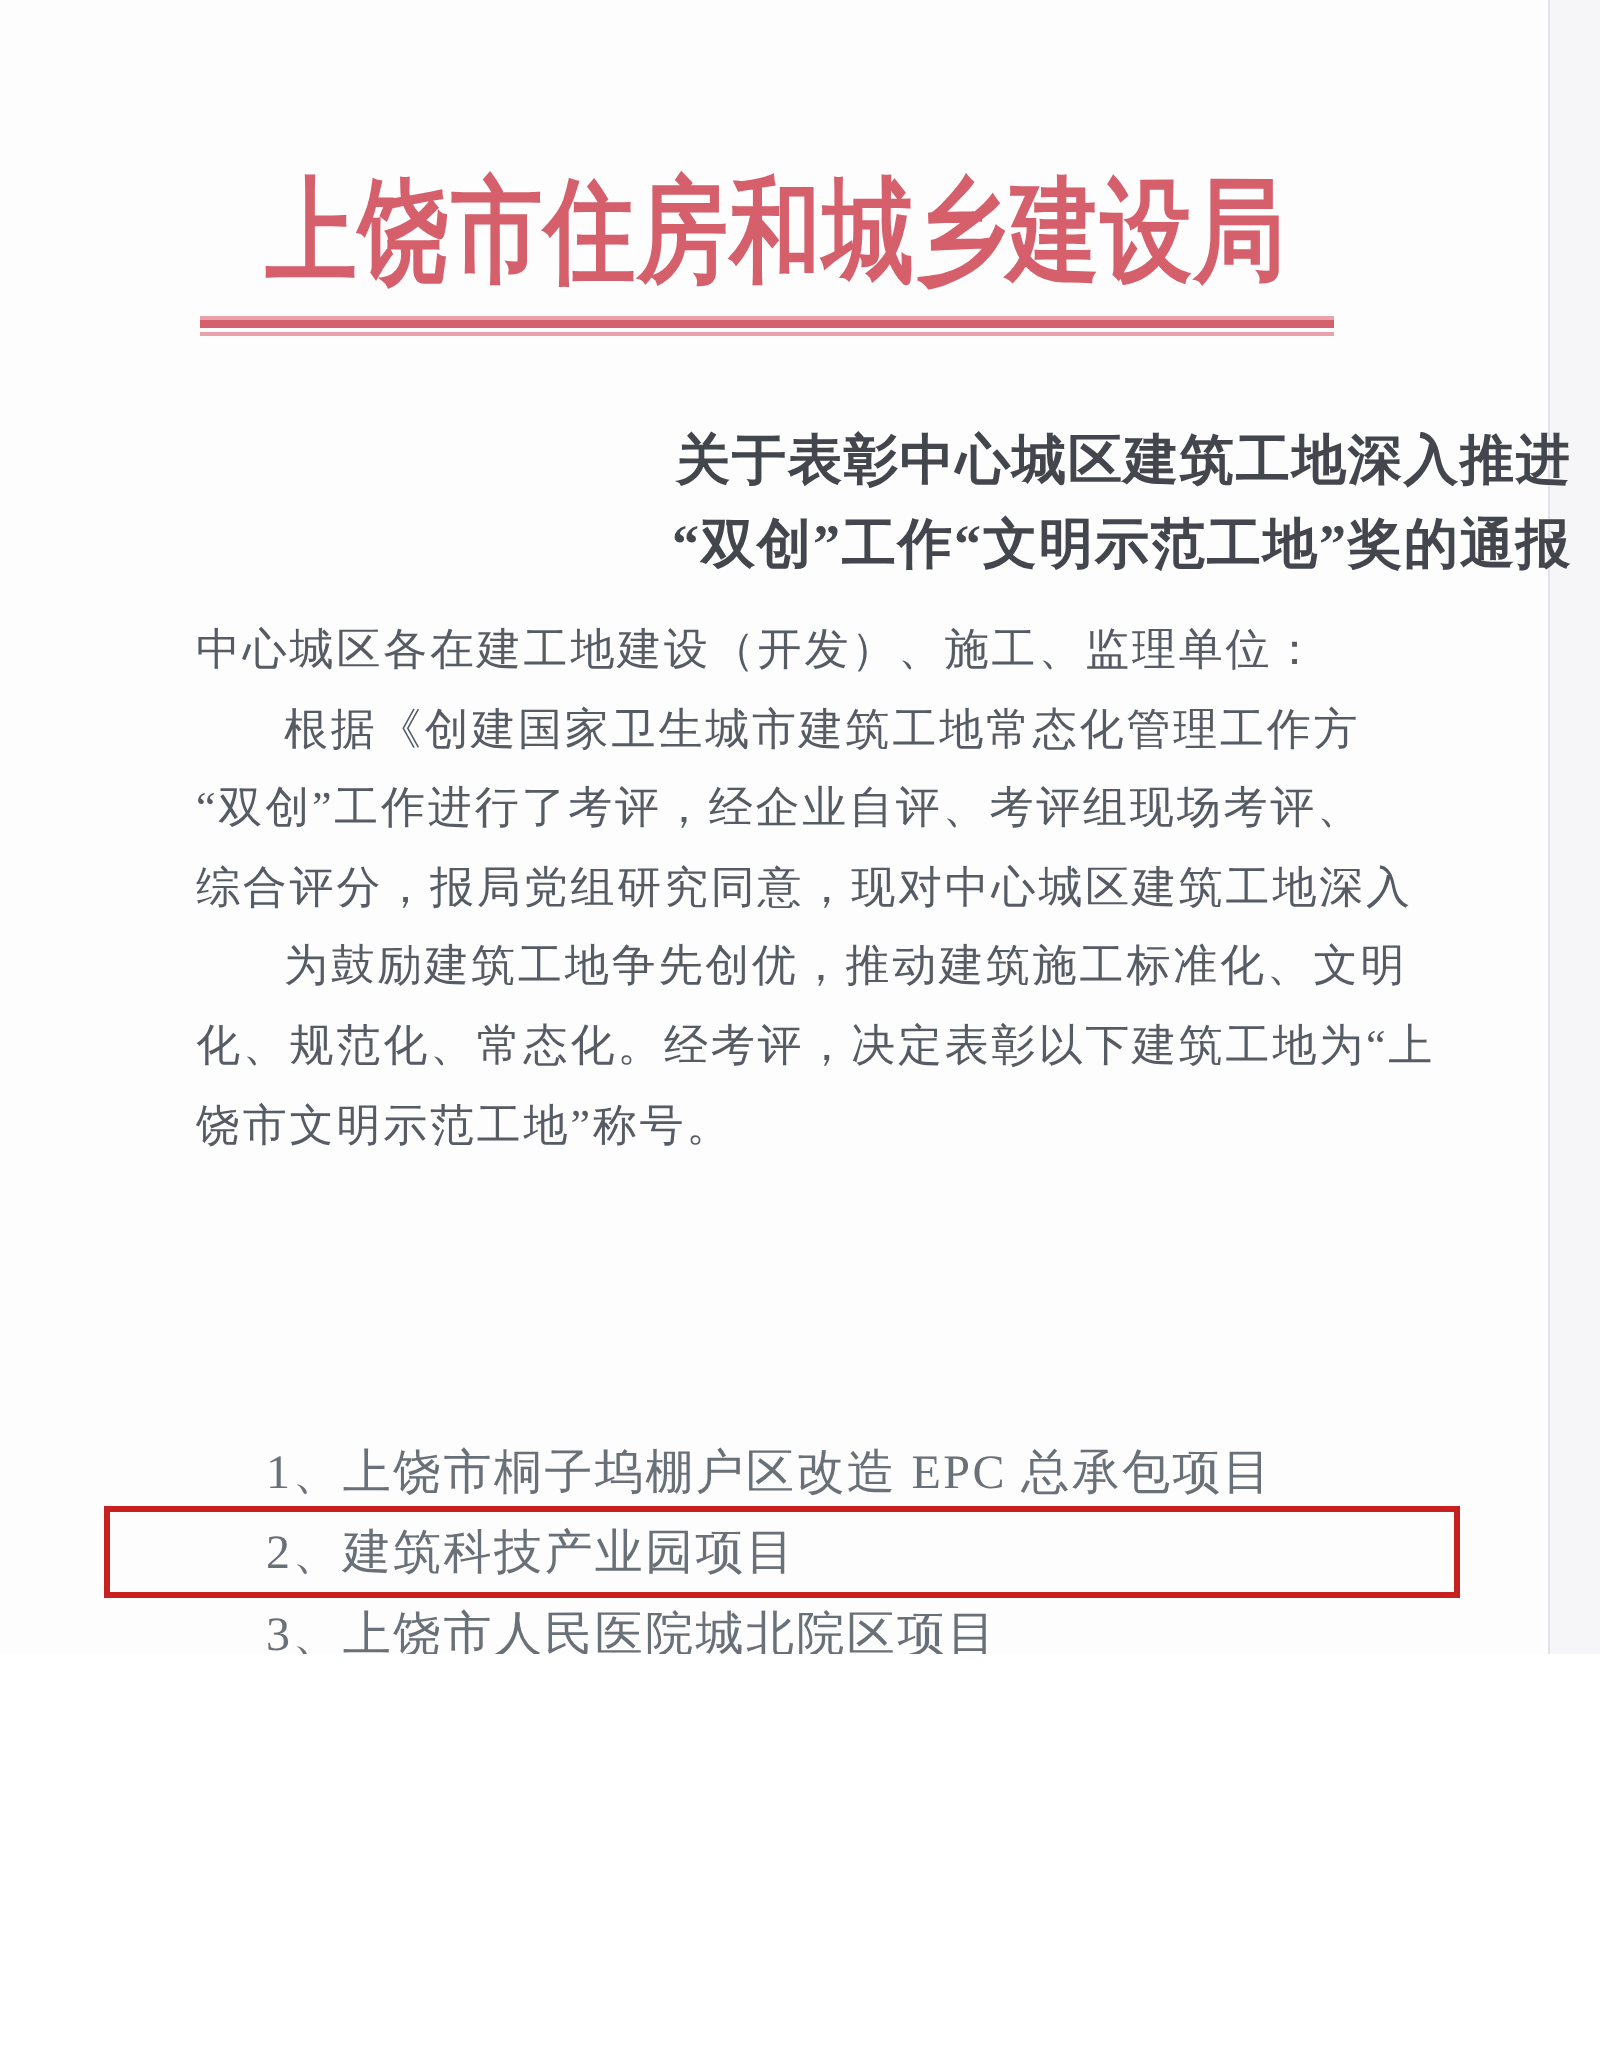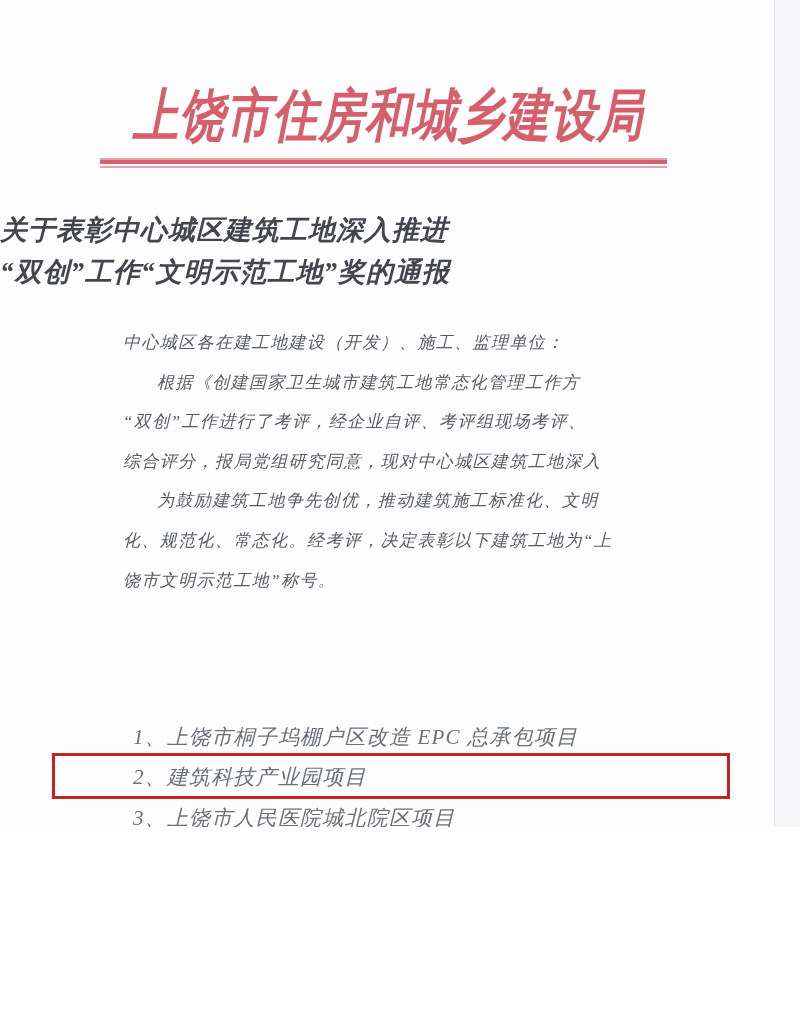--- a/index.html
+++ b/index.html
@@ -10,21 +10,20 @@
     background: #ffffff;
     font-family: "Liberation Serif", "DejaVu Serif", serif;
   }
   .page {
     position: absolute;
     top: 0; left: 0;
     width: 800px;
     height: 827px;
     background: #fdfdfe;
     overflow: hidden;
-    font-style: italic;
   }
   .right-strip {
     position: absolute;
     top: 0;
     left: 775px;
     width: 25px;
     height: 1035px;
     background: #f6f6f8;
   }
   .page-edge {
@@ -62,47 +61,46 @@
     border-top: 2px solid var(--rule-pink, #e9a2ac);
   }
   .rule-bottom {
     height: 2px;
     margin-top: 2px;
     background: var(--rule-pink, #e9a2ac);
   }
   .doc-title {
     position: absolute;
     top: 209px;
-    left: 0;
+    left: 10px;
     width: 776px;
-    text-align: left;
+    text-align: right;
     font-weight: bold;
     font-size: 27px;
     line-height: 42px;
     color: var(--title-text, #43464d);
     letter-spacing: 1px;
   }
   .body-text {
     position: absolute;
-    top: 323px;
+    top: 305px;
     left: 98px;
     width: 572px;
-    font-size: 17px;
+    font-size: 22px;
     line-height: 39.6px;
     color: var(--body-text, #575c64);
     letter-spacing: 1.4px;
-    margin-left: 25px;
   }
   .body-line { white-space: nowrap; }
   .body-line.indent { text-indent: 2em; }
   .project-list {
     position: absolute;
     top: 717px;
     left: 133px;
-    font-size: 21px;
+    font-size: 24px;
     color: var(--list-text, #6a7077);
     letter-spacing: 1.2px;
   }
   .project-line {
     height: 40.4px;
     line-height: 40.4px;
     white-space: nowrap;
   }
   .highlight-box {
     position: absolute;

